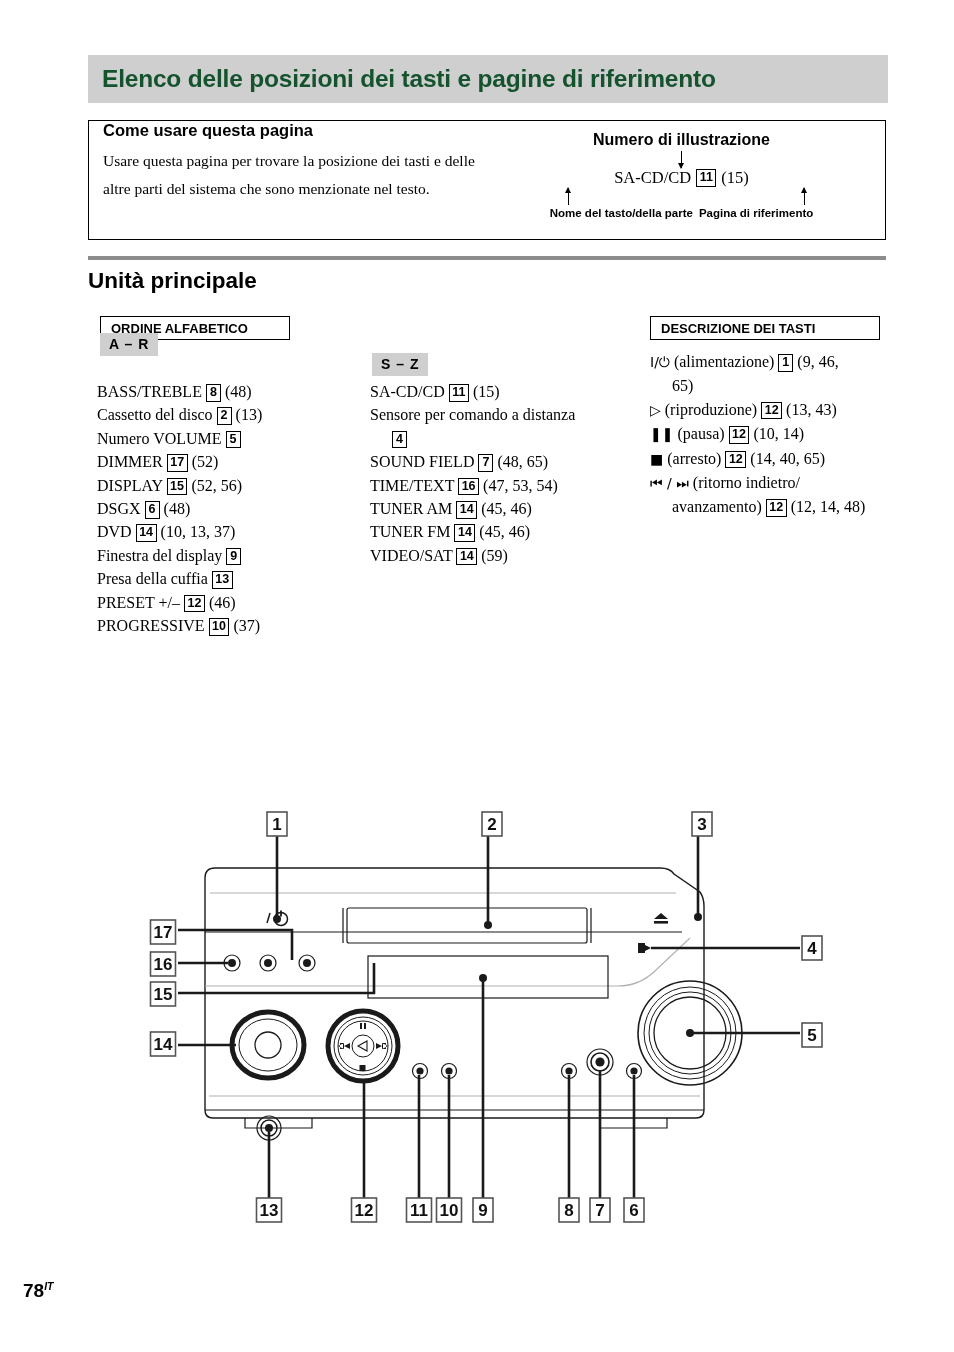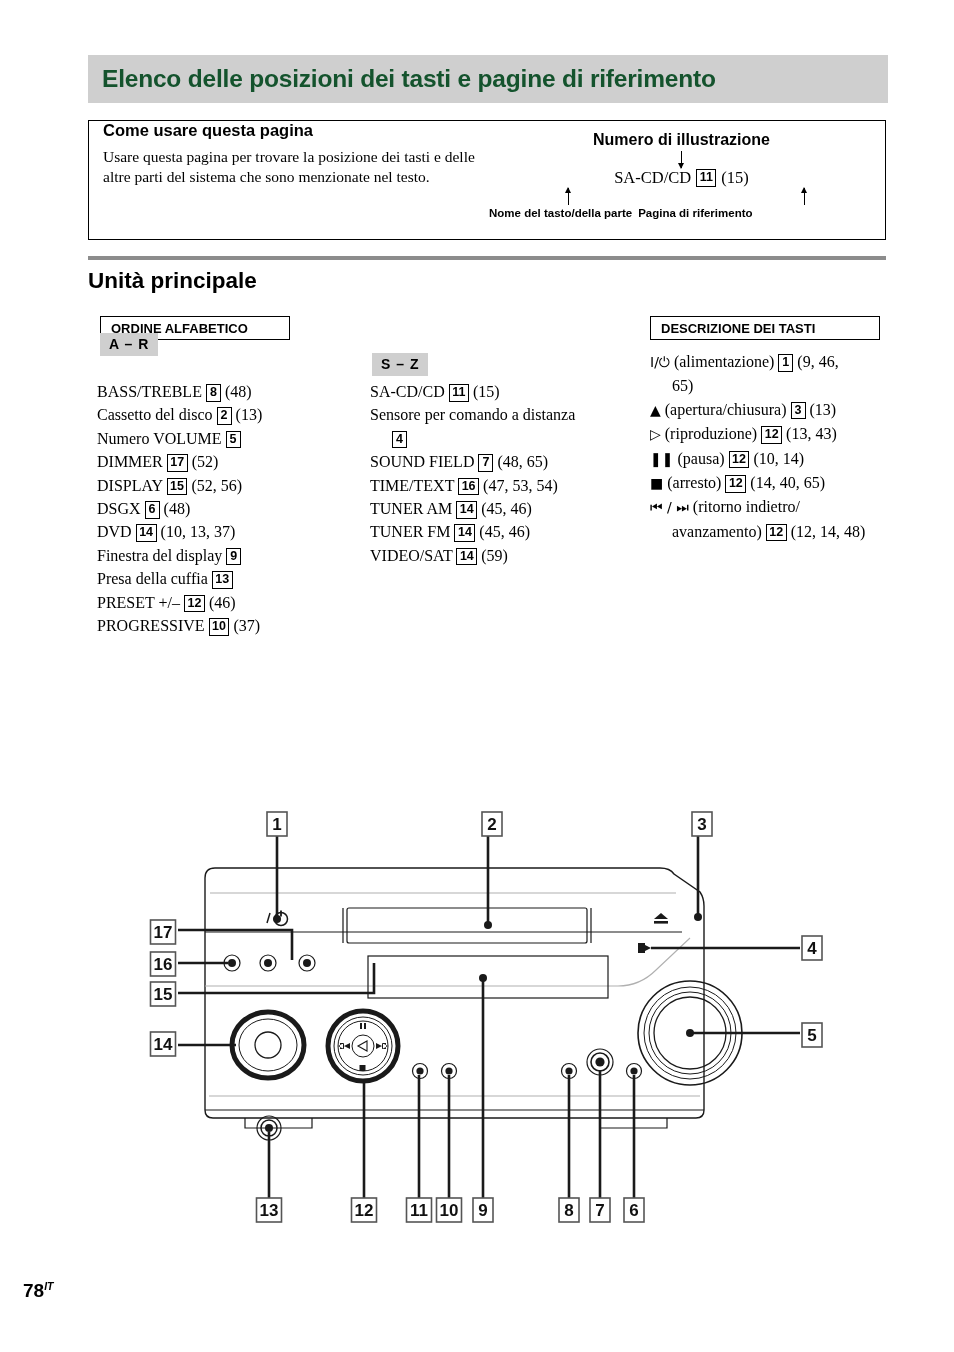--- a/index.html
+++ b/index.html
@@ -18,33 +18,33 @@
   }
   
   .info-box{
     position:absolute;left:88px;top:120px;width:798px;height:120px;
     border:1.6px solid #000;box-sizing:border-box;
   }
   .info-left{position:absolute;left:14px;top:0;width:400px;}
   .info-title{
     font-family:"Liberation Sans", sans-serif;font-weight:bold;font-size:16.5px;
   }
-  .info-body{font-size:15.5px;line-height:20px;margin-top:7px;}
+  .info-body{font-size:15.5px;line-height:28px;margin-top:7px;}
   .info-right{position:absolute;left:400px;top:10px;width:385px;text-align:center;}
   .lbl-sans{font-family:"Liberation Sans", sans-serif;font-weight:bold;font-size:16px;}
   .lbl-sans-sm{font-family:"Liberation Sans", sans-serif;font-weight:bold;font-size:11.5px;}
   .arrow-dn{width:1px;height:17px;background:#000;margin:2px auto 0;position:relative;}
   .arrow-dn:after{content:"";position:absolute;left:-3px;bottom:-1px;
     border-left:3.5px solid transparent;border-right:3.5px solid transparent;border-top:6px solid #000;}
   .arrow-up{width:1px;height:17px;background:#000;margin:0 auto 2px;position:relative;}
   .arrow-up:after{content:"";position:absolute;left:-3px;top:-1px;
     border-left:3.5px solid transparent;border-right:3.5px solid transparent;border-bottom:6px solid #000;}
   .sample-line{font-size:16.5px;display:flex;align-items:center;justify-content:center;gap:5px;}
   .ex-arrows{display:flex;justify-content:center;gap:98px;margin-left:10px;}
-  .ex-foot{display:flex;gap:6px;}
+  .ex-foot{display:flex;justify-content:center;gap:6px;}
   
   .bx{
     display:inline-block;border:1.4px solid #000;
     font-family:"Liberation Sans", sans-serif;font-weight:bold;
     font-size:12.5px;line-height:13px;padding:1px 2.5px 1.5px;
     vertical-align:1px;min-width:8px;text-align:center;
   }
   
   .rule{position:absolute;left:88px;top:256px;width:798px;height:4px;background:#8c8c8c;}
   .sec-title{
@@ -134,21 +134,20 @@
     <div class="it"><span>SA-CD/CD</span> <span class="bx">11</span> <span>(15)</span></div>
     <div class="it wrap"><span>Sensore per comando a distanza</span><span class="ind"><span class="bx">4</span></span></div>
     <div class="it"><span>SOUND FIELD</span> <span class="bx">7</span> <span>(48, 65)</span></div>
     <div class="it"><span>TIME/TEXT</span> <span class="bx">16</span> <span>(47, 53, 54)</span></div>
     <div class="it"><span>TUNER AM</span> <span class="bx">14</span> <span>(45, 46)</span></div>
     <div class="it"><span>TUNER FM</span> <span class="bx">14</span> <span>(45, 46)</span></div>
     <div class="it"><span>VIDEO/SAT</span> <span class="bx">14</span> <span>(59)</span></div>
   </div>
 <div class="list" id="col-desc" style="left:650px;top:350px;width:240px;">
     <div class="it"><span class="glyph">I/⏻</span> <span>(alimentazione)</span> <span class="bx">1</span> <span>(9, 46,</span><span class="ind">65)</span></div>
-    <div class="it"><span class="glyph">▲</span> <span>(apertura/chiusura)</span> <span class="bx">3</span> <span>(13)</span></div>
     <div class="it"><span class="glyph">▷</span> <span>(riproduzione)</span> <span class="bx">12</span> <span>(13, 43)</span></div>
     <div class="it"><span class="glyph">❚❚</span> <span>(pausa)</span> <span class="bx">12</span> <span>(10, 14)</span></div>
     <div class="it"><span class="glyph">■</span> <span>(arresto)</span> <span class="bx">12</span> <span>(14, 40, 65)</span></div>
     <div class="it"><span class="glyph">⏮ / ⏭</span> <span>(ritorno indietro/</span><span class="ind">avanzamento) <span class="bx">12</span> (12, 14, 48)</span></div>
   </div>
 
 <svg id="diagram" viewBox="0 0 954 480">
   <g fill="none" stroke="#1a1a1a" stroke-width="1.4">
 
     <path d="M205,98 q0,-10 10,-10 L660,88 q10,0 14,6 L700,112 q4,6 4,14 L704,330 q0,8 -8,8 L213,338 q-8,0 -8,-8 Z"></path>

